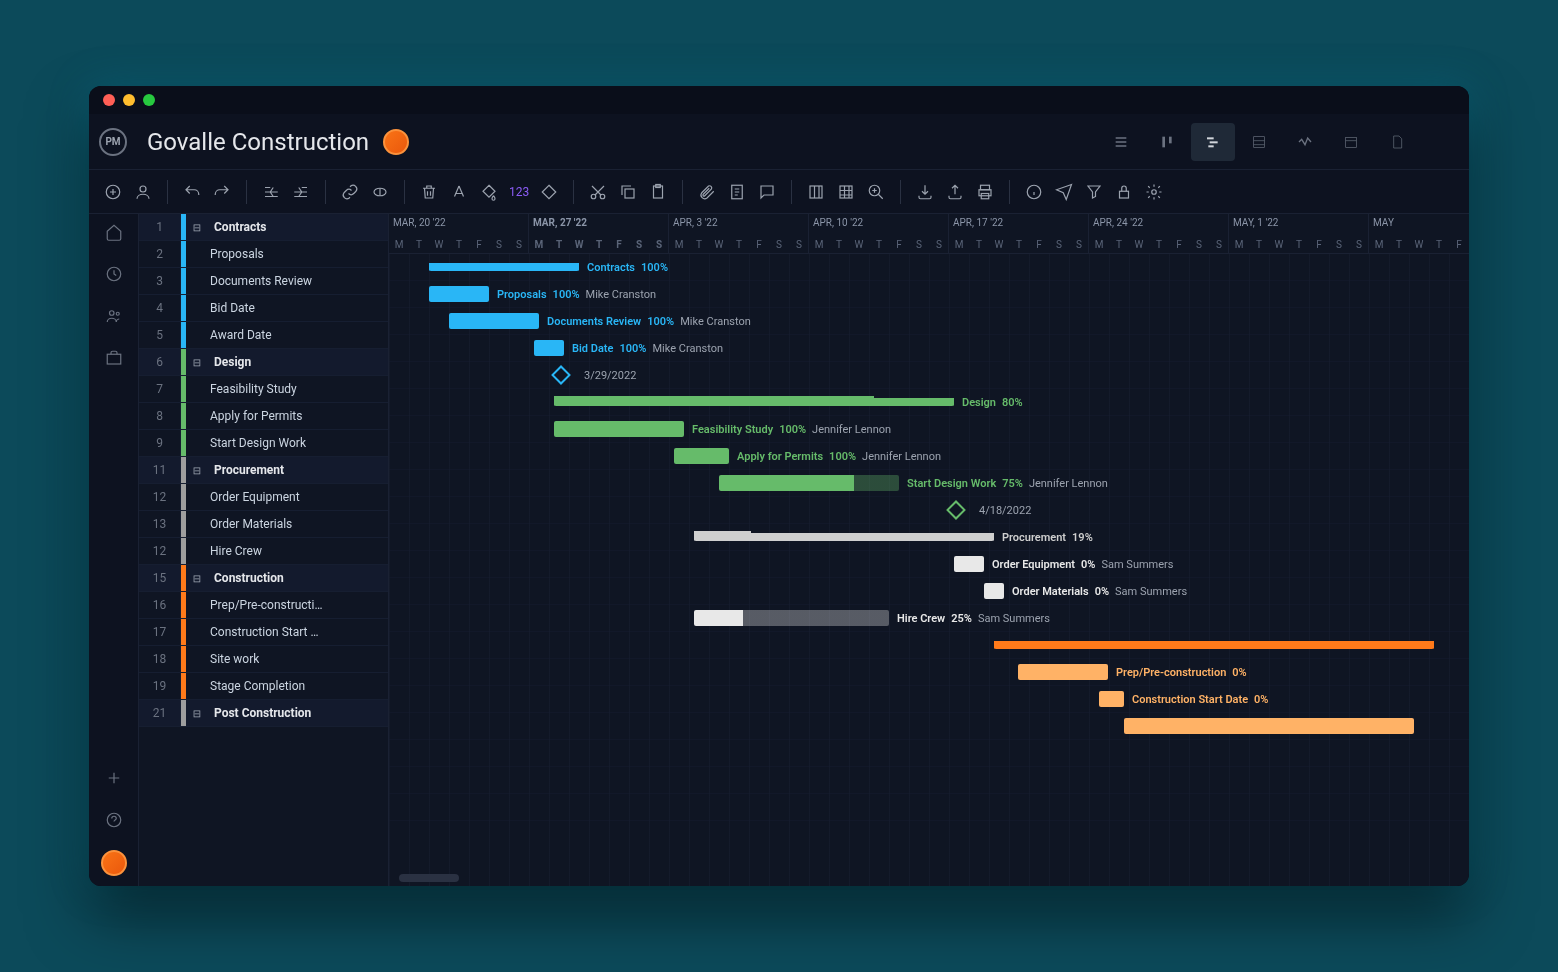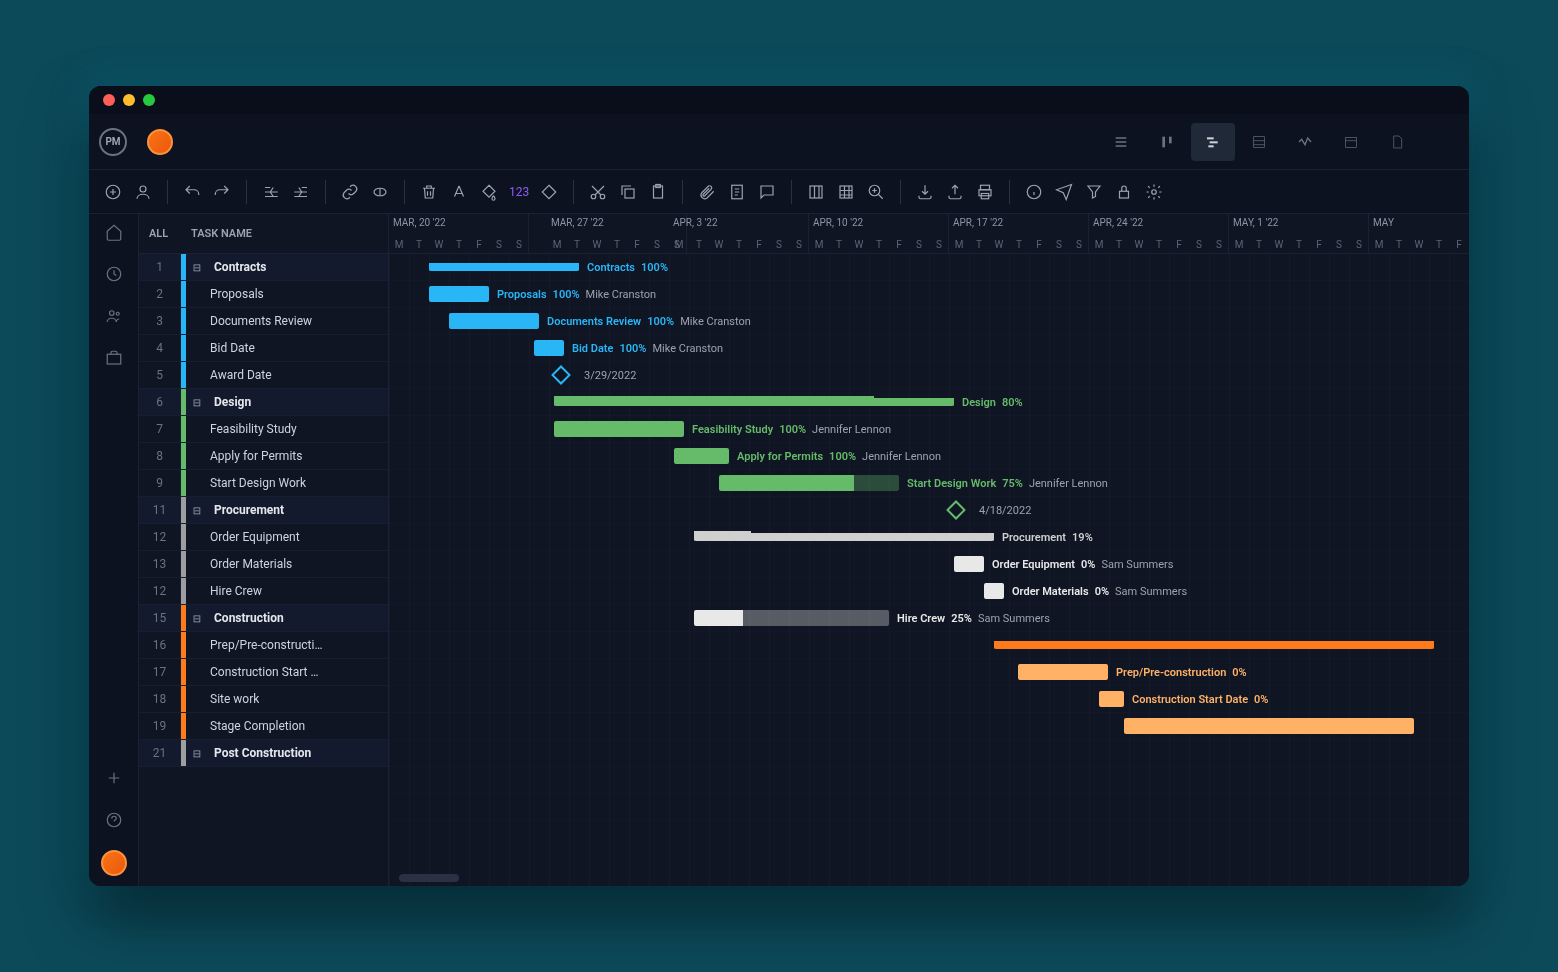--- a/index.html
+++ b/index.html
@@ -62,20 +62,21 @@
 
 <div class="window">
   <div class="traffic">
     <span class="r"></span>
     <span class="y"></span>
     <span class="g"></span>
   </div>
 
   <div class="topbar">
     <div class="logo">PM</div>
+    <div class="title">Govalle Construction</div>
     <div class="avatar"></div>
     <div class="view-tabs">
       <div class="vtab">
           <svg viewBox="0 0 24 24">
             <path d="M4 6h16M4 12h16M4 18h16" stroke="currentColor" fill="none" stroke-width="2"></path>
           </svg>
         </div>
       <div class="vtab">
           <svg viewBox="0 0 24 24">
             <rect x="5" y="4" width="4" height="16" fill="currentColor"></rect>
@@ -323,24 +324,20 @@
       <div class="navicon">
           <svg viewBox="0 0 24 24">
             <circle cx="12" cy="12" r="9"></circle>
             <path d="M9 10a3 3 0 016 0c0 2-3 2-3 4M12 18v.01"></path>
           </svg>
         </div>
       <div class="navicon avatar2"></div>
     </div>
 
     <div class="tasklist">
-      <div class="listhead">
-        <div class="col1">ALL</div>
-        <div>TASK NAME</div>
-      </div>
       <div id="tasklist-body">
           <div class="listrow group">
             <div class="rownum">1</div>
     <div class="rowbar" style="background:#29b6f6"></div>
     <div class="expand">⊟</div>
     <div class="taskname bold">Contracts</div>
           </div>
           <div class="listrow">
             <div class="rownum">2</div>
     <div class="rowbar" style="background:#29b6f6"></div>
@@ -459,21 +456,21 @@
     <div class="gdays">
               <span class="gday">M</span>
               <span class="gday">T</span>
               <span class="gday">W</span>
               <span class="gday">T</span>
               <span class="gday">F</span>
               <span class="gday">S</span>
               <span class="gday">S</span>
             </div>
           </div>
-          <div class="gcol" style="left: 158px; width: 140px;">
+          <div class="gcol" style="left: 140px; width: 140px; font-weight: bold;">
             <div class="glabel" style="left:4px">MAR, 27 '22</div>
     <div class="gdays">
               <span class="gday">M</span>
               <span class="gday">T</span>
               <span class="gday">W</span>
               <span class="gday">T</span>
               <span class="gday">F</span>
               <span class="gday">S</span>
               <span class="gday">S</span>
             </div>

